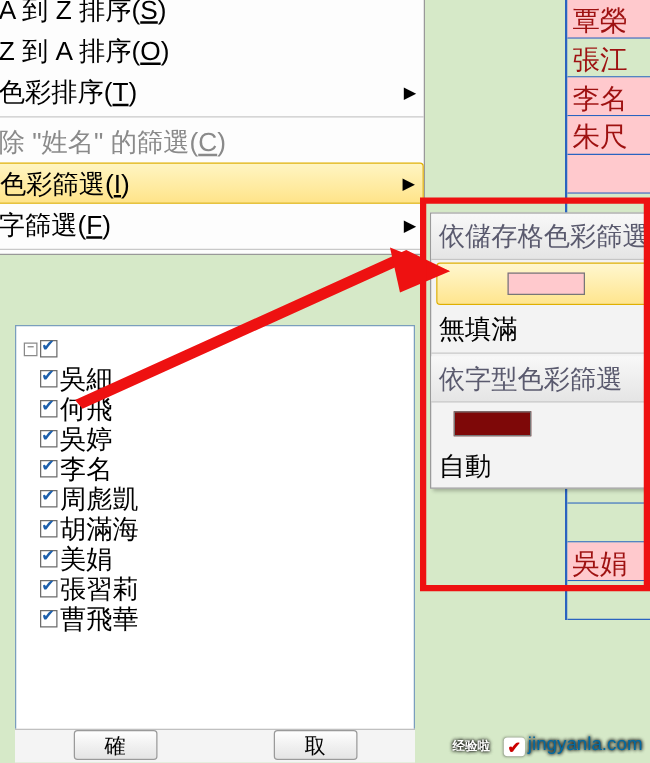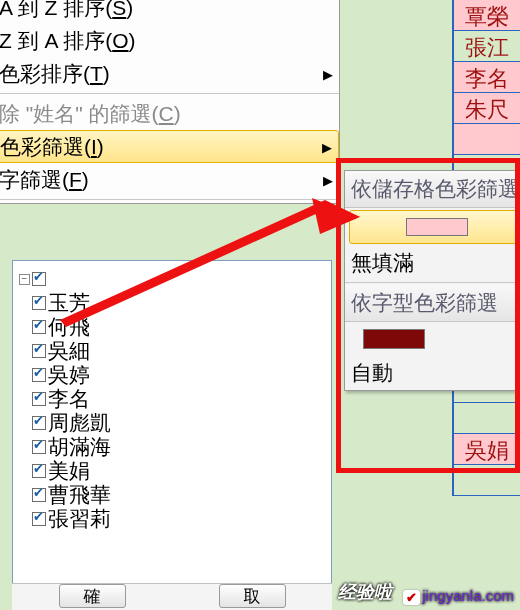--- a/index.html
+++ b/index.html
@@ -13,36 +13,36 @@
   .mi .arrow{position:absolute;right:6px;top:50%;transform:translateY(-50%);font-size:13px;}
   .filterBox{position:absolute;left:12px;top:260px;width:320px;background:#fff;border:1px solid #7a9ebd;padding:4px 2px;height:346px;overflow:hidden;}
   .filterInner{background:#fff;padding:2px;}
   .frow{display:flex;align-items:center;height:24px;gap:2px;padding-left:2px;white-space:nowrap;}
   .plus{display:inline-flex;align-items:center;justify-content:center;width:11px;height:11px;border:1px solid #8a8a8a;font-size:10px;line-height:1;color:#555;background:#fff;}
   .cb{width:14px;height:14px;border:1px solid #6b6b6b;background:#fff;position:relative;display:inline-block;}
   .cb::after{content:"✔";position:absolute;top:-4px;left:0;font-size:13px;color:#1b5eab;}
   .spc{width:11px;display:inline-block;}
 
   .sheetName{position:absolute;right:0;top:0;width:68px;border-left:2px solid #2a63c0;}
-  .cell{height:31px;border-bottom:1px solid #2a63c0;background:#d6e9c8;color:#9e1111;text-align:center;padding:2px 4px;font-size:22px;overflow:hidden;white-space:nowrap;}
+  .cell{height:31px;border-bottom:1px solid #2a63c0;background:#d6e9c8;color:#9e1111;text-align:left;padding:2px 4px;font-size:22px;overflow:hidden;white-space:nowrap;}
   .cell.pink{background:#ffc9cd;}
 
   .redFrame{position:absolute;left:336px;top:158px;width:184px;height:315px;border:5px solid #e11;pointer-events:none;z-index:30;}
   .submenu{position:absolute;left:344px;top:170px;width:185px;background:#f3f3f3;border:1px solid #9a9a9a;box-shadow:2px 2px 3px rgba(0,0,0,.25);z-index:20;}
   .smTitle{background:linear-gradient(#f8f8f8,#e5e5e5);color:#5a5a6e;padding:4px 6px;border-bottom:1px solid #c5c5c5;white-space:nowrap;overflow:hidden;}
   .smItem{padding:4px 6px;height:34px;display:flex;align-items:center;}
   .smItem.hover{margin:2px 4px;background:linear-gradient(#fff7cf,#ffe58e);border:1px solid #e0b000;border-radius:3px;justify-content:center;}
   .swatch{width:62px;height:18px;border:1px solid #777;}
   .swPink{background:#ffc9cd;}
   .swDark{background:#7e0808;width:62px;height:20px;}
   .smSep{height:1px;background:#c9c9c9;margin:2px 0;}
   .redArrow{position:absolute;z-index:25;pointer-events:none;}
-  .watermark{position:absolute;right:6px;bottom:6px;color:#6d28d9;font-size:15px;z-index:60; text-shadow:0 0 3px #000,0 0 3px #000;}
+  .watermark{position:absolute;right:6px;bottom:6px;color:#0369a1;font-size:15px;z-index:60; text-shadow:0 0 3px #000,0 0 3px #000;}
   .wmLogo{position:absolute;right:100px;bottom:5px;z-index:60;background:#fff;border-radius:3px;padding:0px 3px;font-size:13px;color:#c00;font-weight:bold;box-shadow:0 0 2px rgba(0,0,0,.4);}
-  .wmBrand{position:absolute;right:128px;bottom:6px;z-index:60;color:#fff;font-size:18px;font-weight:bold;text-shadow:0 0 3px #000,0 0 3px #000;font-style:italic;}
+  .wmBrand{position:absolute;right:128px;bottom:6px;z-index:60;color:#fff;font-size:10px;font-weight:bold;text-shadow:0 0 3px #000,0 0 3px #000;}
   u.acc{text-decoration:underline;}
   .btnRow{position:absolute;left:12px;bottom:-1px;width:320px;height:28px;background:#f4f4f4;border-top:1px solid #c0c0c0;display:flex;justify-content:space-around;align-items:flex-start;overflow:hidden;z-index:5;}
   .dlgBtn{border:1px solid #9a9a9a;background:linear-gradient(#fefefe,#e4e4e4);padding:0 24px;height:24px;font-size:17px;border-radius:3px;}
 </style>
 </head>
 <body>
 <div class="viewport">
 
   <div class="sheetName" id="cellsCol">
       <div class="cell pink">覃榮</div>
@@ -91,31 +91,26 @@
 
   <div class="filterBox">
     <div class="filterInner" id="filterList">
         <div class="frow">
           <span class="plus">−</span>
           <span class="cb"></span>
         </div>
         <div class="frow">
           <span class="spc"></span>
           <span class="cb"></span>
-          <span>玉芳</span>
+          <span>吳細</span>
         </div>
         <div class="frow">
           <span class="spc"></span>
           <span class="cb"></span>
           <span>何飛</span>
-        </div>
-        <div class="frow">
-          <span class="spc"></span>
-          <span class="cb"></span>
-          <span>吳細</span>
         </div>
         <div class="frow">
           <span class="spc"></span>
           <span class="cb"></span>
           <span>吳婷</span>
         </div>
         <div class="frow">
           <span class="spc"></span>
           <span class="cb"></span>
           <span>李名</span>
@@ -131,26 +126,26 @@
           <span>胡滿海</span>
         </div>
         <div class="frow">
           <span class="spc"></span>
           <span class="cb"></span>
           <span>美娟</span>
         </div>
         <div class="frow">
           <span class="spc"></span>
           <span class="cb"></span>
-          <span>曹飛華</span>
+          <span>張習莉</span>
         </div>
         <div class="frow">
           <span class="spc"></span>
           <span class="cb"></span>
-          <span>張習莉</span>
+          <span>曹飛華</span>
         </div>
       </div>
   </div>
 
   <div class="btnRow">
     <button class="dlgBtn">確</button>
     <button class="dlgBtn">取</button>
   </div>
 
   <div class="submenu">

